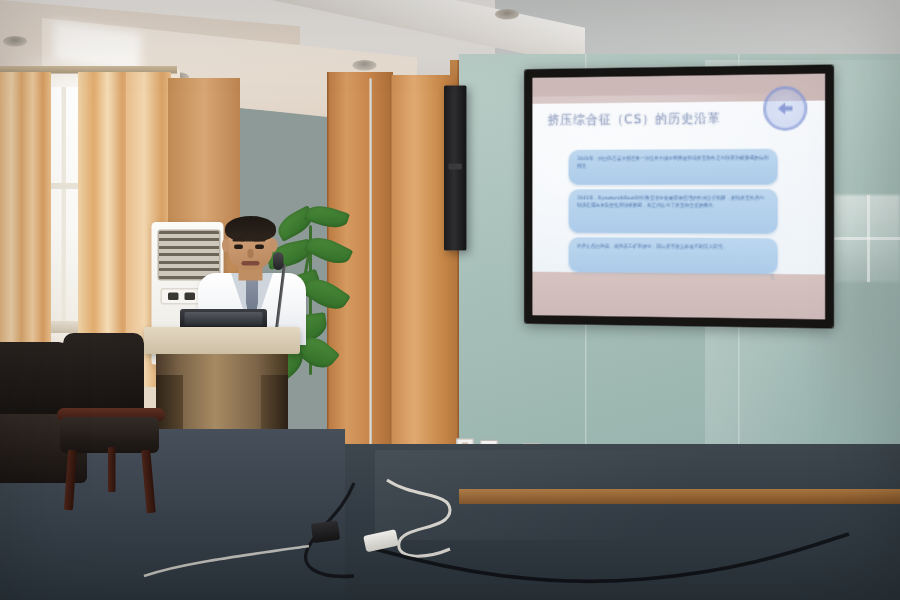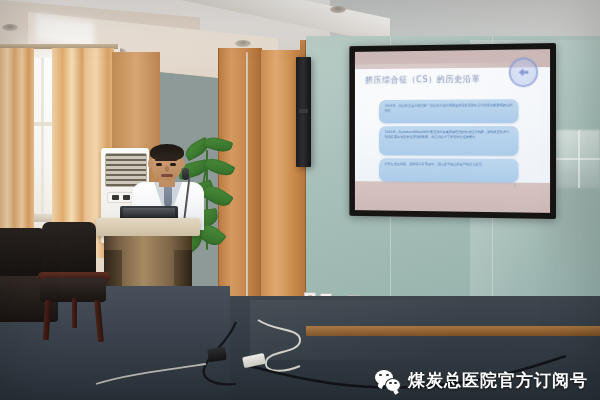--- a/index.html
+++ b/index.html
@@ -395,28 +395,15 @@
   </div>
   <div class="chair" style="left:36px;top:222px;width:96px;height:130px;">
     <div class="chair-back" style="left:6px;top:0;width:54px;height:54px;"></div>
     <div class="chair-arm" style="left:2px;top:50px;width:72px;height:9px;"></div>
     <div class="chair-seat" style="left:4px;top:56px;width:66px;height:24px;"></div>
     <div class="chair-leg" style="left:8px;top:78px;width:6px;height:40px;transform:rotate(4deg);"></div>
     <div class="chair-leg" style="left:60px;top:78px;width:6px;height:42px;transform:rotate(-5deg);"></div>
     <div class="chair-leg" style="left:36px;top:76px;width:5px;height:30px;"></div>
   </div>
 
-  <div class="watermark">
-    <div class="wechat">
-      <div class="wc-big">
-        <div class="wc-dot" style="left:4px;top:4px;"></div>
-        <div class="wc-dot" style="left:11px;top:4px;"></div>
-      </div>
-      <div class="wc-small">
-        <div class="wc-dot" style="left:3px;top:3px;"></div>
-        <div class="wc-dot" style="left:8px;top:3px;"></div>
-      </div>
-    </div>
-    <div class="wm-text">煤炭总医院官方订阅号</div>
-  </div>
 
   <div class="vignette"></div>
 </div>
 
 </body></html>

